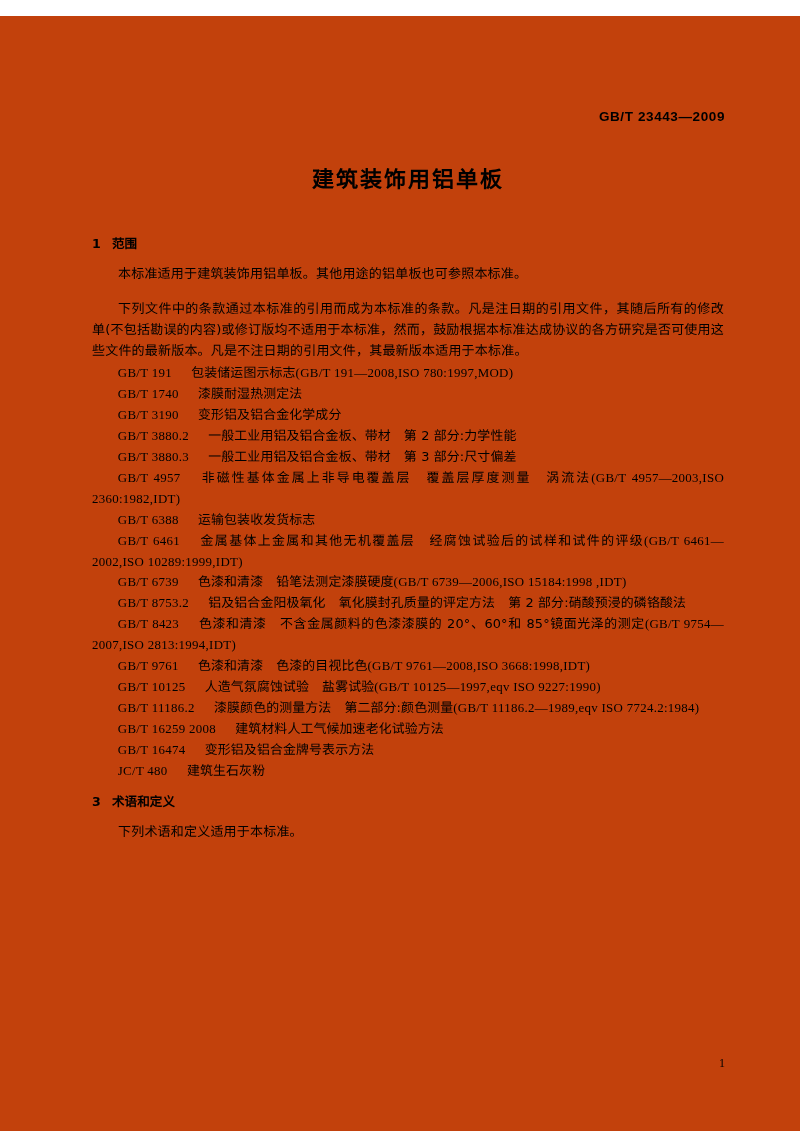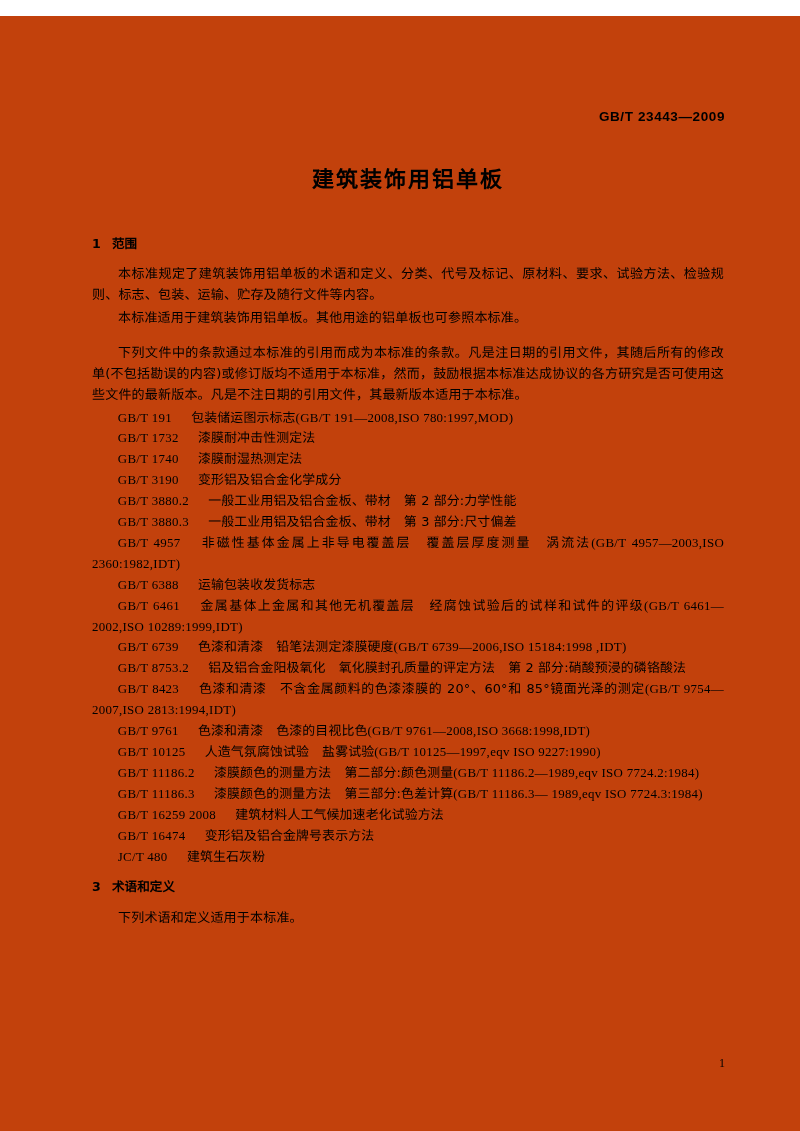--- a/index.html
+++ b/index.html
@@ -141,44 +141,41 @@
   </div>
 
   <div class="content">
 
     <h1 class="doc-title">建筑装饰用铝单板</h1>
 
     <div class="section-block">
       <div class="clause-heading">
         <span class="num">1</span><span>范围</span>
       </div>
-      <p class="para">本标准规定了建筑装饰用铝单板的术语和定义、分类、代号及标记、原材料、要求、试验方法、检验规则、标志、包装、运输、贮存及随行文件等内容。</p>
       <p class="para">本标准适用于建筑装饰用铝单板。其他用途的铝单板也可参照本标准。</p>
     </div>
 
     <div class="section-block tight">
       <p class="para">下列文件中的条款通过本标准的引用而成为本标准的条款。凡是注日期的引用文件，其随后所有的修改单(不包括勘误的内容)或修订版均不适用于本标准，然而，鼓励根据本标准达成协议的各方研究是否可使用这些文件的最新版本。凡是不注日期的引用文件，其最新版本适用于本标准。</p>
 
       <ul class="ref-list">
         <li class="ref-item"><span class="code">GB/T 191</span><span class="gap-wide"></span><span class="zh">包装储运图示标志</span><span class="code">(GB/T 191—2008,ISO 780:1997,MOD)</span></li>
-        <li class="ref-item"><span class="code">GB/T 1732</span><span class="gap-wide"></span><span class="zh">漆膜耐冲击性测定法</span><span class="code"></span></li>
         <li class="ref-item"><span class="code">GB/T 1740</span><span class="gap-wide"></span><span class="zh">漆膜耐湿热测定法</span><span class="code"></span></li>
         <li class="ref-item"><span class="code">GB/T 3190</span><span class="gap-wide"></span><span class="zh">变形铝及铝合金化学成分</span><span class="code"></span></li>
         <li class="ref-item"><span class="code">GB/T 3880.2</span><span class="gap-wide"></span><span class="zh">一般工业用铝及铝合金板、带材　第 2 部分:力学性能</span><span class="code"></span></li>
         <li class="ref-item"><span class="code">GB/T 3880.3</span><span class="gap-wide"></span><span class="zh">一般工业用铝及铝合金板、带材　第 3 部分:尺寸偏差</span><span class="code"></span></li>
         <li class="ref-item"><span class="code">GB/T 4957</span><span class="gap-wide"></span><span class="zh">非磁性基体金属上非导电覆盖层　覆盖层厚度测量　涡流法</span><span class="code">(GB/T 4957—2003,ISO 2360:1982,IDT)</span></li>
         <li class="ref-item"><span class="code">GB/T 6388</span><span class="gap-wide"></span><span class="zh">运输包装收发货标志</span><span class="code"></span></li>
         <li class="ref-item"><span class="code">GB/T 6461</span><span class="gap-wide"></span><span class="zh">金属基体上金属和其他无机覆盖层　经腐蚀试验后的试样和试件的评级</span><span class="code">(GB/T 6461—2002,ISO 10289:1999,IDT)</span></li>
         <li class="ref-item"><span class="code">GB/T 6739</span><span class="gap-wide"></span><span class="zh">色漆和清漆　铅笔法测定漆膜硬度</span><span class="code">(GB/T 6739—2006,ISO 15184:1998 ,IDT)</span></li>
         <li class="ref-item"><span class="code">GB/T 8753.2</span><span class="gap-wide"></span><span class="zh">铝及铝合金阳极氧化　氧化膜封孔质量的评定方法　第 2 部分:硝酸预浸的磷铬酸法</span><span class="code"></span></li>
         <li class="ref-item"><span class="code">GB/T 8423</span><span class="gap-wide"></span><span class="zh">色漆和清漆　不含金属颜料的色漆漆膜的 20°、60°和 85°镜面光泽的测定</span><span class="code">(GB/T 9754—2007,ISO 2813:1994,IDT)</span></li>
         <li class="ref-item"><span class="code">GB/T 9761</span><span class="gap-wide"></span><span class="zh">色漆和清漆　色漆的目视比色</span><span class="code">(GB/T 9761—2008,ISO 3668:1998,IDT)</span></li>
         <li class="ref-item"><span class="code">GB/T 10125</span><span class="gap-wide"></span><span class="zh">人造气氛腐蚀试验　盐雾试验</span><span class="code">(GB/T 10125—1997,eqv ISO 9227:1990)</span></li>
         <li class="ref-item"><span class="code">GB/T 11186.2</span><span class="gap-wide"></span><span class="zh">漆膜颜色的测量方法　第二部分:颜色测量</span><span class="code">(GB/T 11186.2—1989,eqv ISO 7724.2:1984)</span></li>
-        <li class="ref-item"><span class="code">GB/T 11186.3</span><span class="gap-wide"></span><span class="zh">漆膜颜色的测量方法　第三部分:色差计算</span><span class="code">(GB/T 11186.3— 1989,eqv ISO 7724.3:1984)</span></li>
         <li class="ref-item"><span class="code">GB/T 16259 2008</span><span class="gap-wide"></span><span class="zh">建筑材料人工气候加速老化试验方法</span><span class="code"></span></li>
         <li class="ref-item"><span class="code">GB/T 16474</span><span class="gap-wide"></span><span class="zh">变形铝及铝合金牌号表示方法</span><span class="code"></span></li>
         <li class="ref-item"><span class="code">JC/T 480</span><span class="gap-wide"></span><span class="zh">建筑生石灰粉</span><span class="code"></span></li>
       </ul>
     </div>
 
     <div class="section-block">
       <div class="clause-heading">
         <span class="num">3</span><span>术语和定义</span>
       </div>

